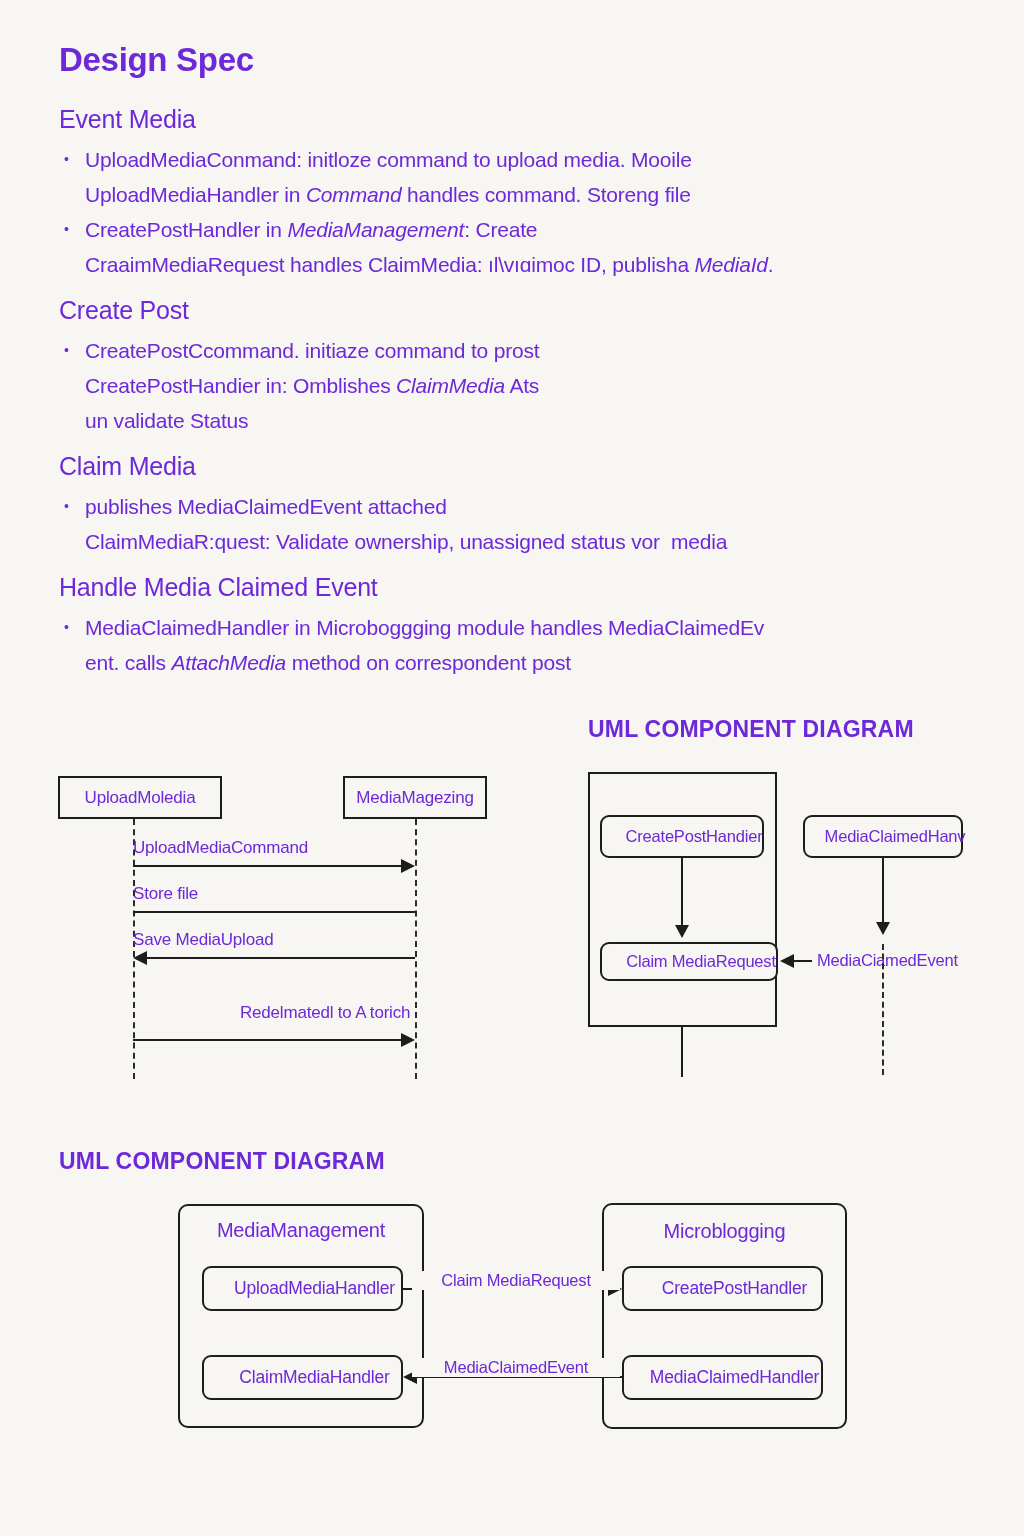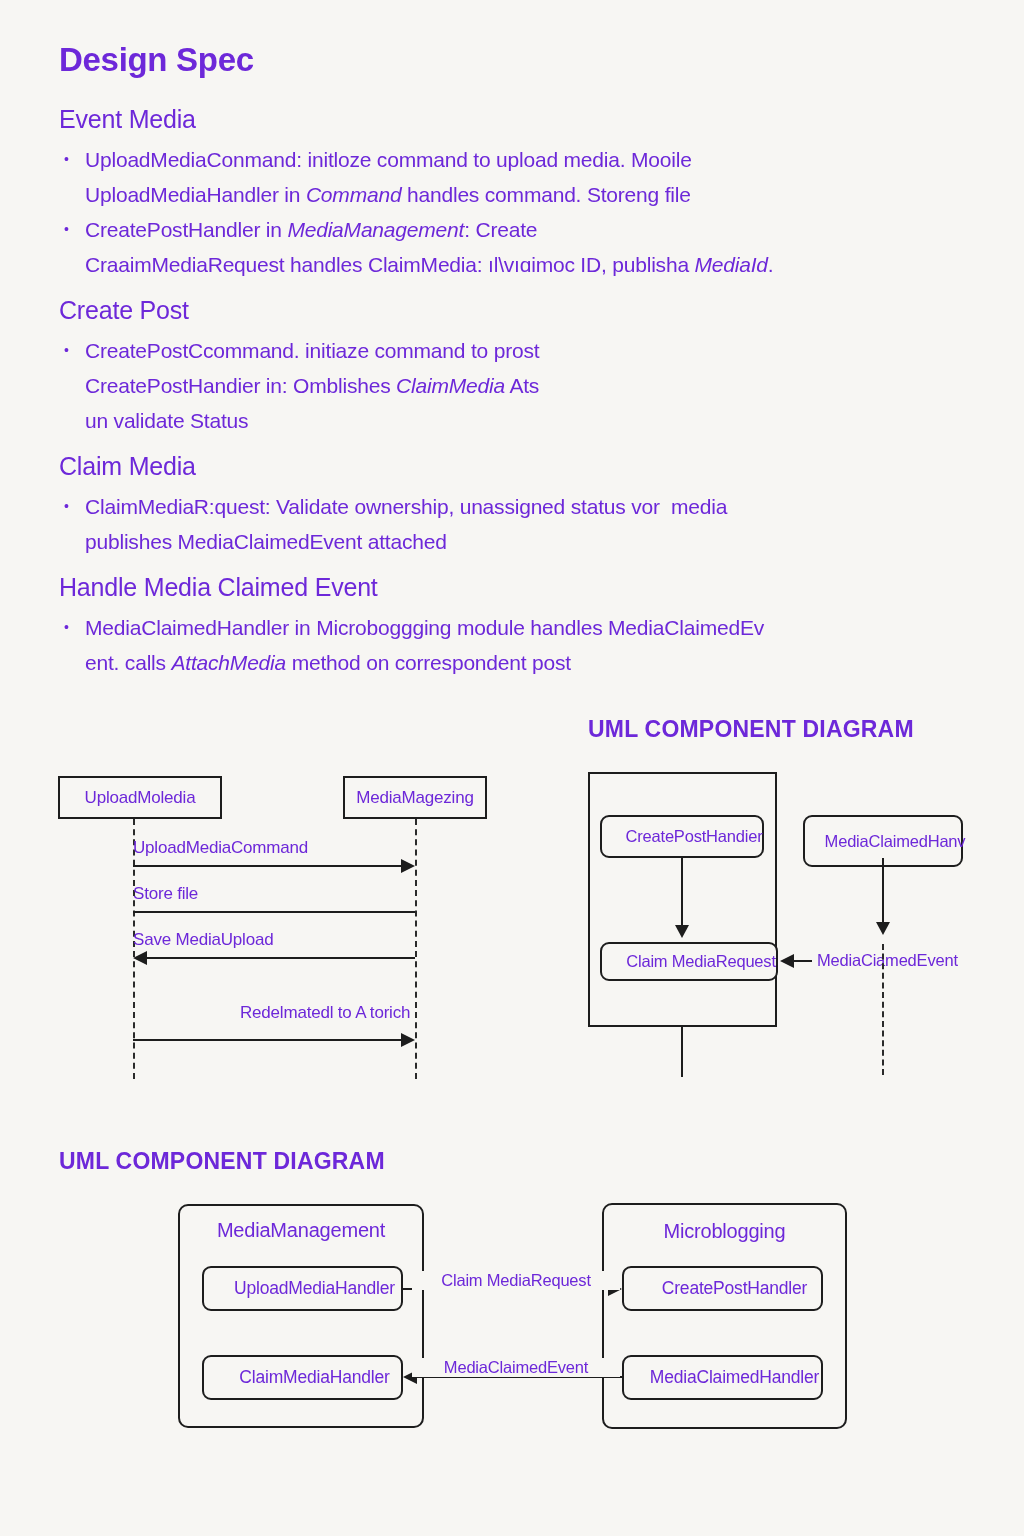--- a/index.html
+++ b/index.html
@@ -71,22 +71,22 @@
           <div class="line"><span>un validate Status</span></div>
         </div>
       </div>
     </section>
 
     <section>
       <h2>Claim Media</h2>
       <div class="bullet">
         <span class="dot">•</span>
         <div class="lines">
+          <div class="line"><span>publishes MediaClaimedEvent attached</span></div>
           <div class="line"><span>ClaimMediaR:quest: Validate ownership, unassigned status vor  media</span></div>
-          <div class="line"><span>publishes MediaClaimedEvent attached</span></div>
         </div>
       </div>
     </section>
 
     <section>
       <h2>Handle Media Claimed Event</h2>
       <div class="bullet">
         <span class="dot">•</span>
         <div class="lines">
           <div class="line"><span>MediaClaimedHandler in Microboggging module handles MediaClaimedEv</span></div>
@@ -118,21 +118,21 @@
     <div class="mlabel" style="left:240px;width:230px;top:1003px;">Redelmatedl to A torich</div>
     <div class="hline" style="left:133px;top:1039px;width:268px;"></div>
     <div class="ah-r" style="left:401px;top:1033px;"></div>
   </div>
 
   <div class="dheading" style="left:588px;top:716px;">UML COMPONENT DIAGRAM</div>
 
   <div class="abs">
     <div class="sbox" style="left:588px;top:772px;width:189px;height:255px;"></div>
     <div class="rbox" style="left:600px;top:815px;width:164px;height:43px;">CreatePostHandier</div>
-    <div class="rbox" style="left:803px;top:815px;width:160px;height:52px;">MediaClaimedHanv</div>
+    <div class="rbox" style="left:803px;top:815px;width:160px;height:43px;">MediaClaimedHanv</div>
 
     <div class="vline" style="left:681px;top:858px;height:70px;"></div>
     <div class="ah-d" style="left:675px;top:925px;"></div>
 
     <div class="rbox" style="left:600px;top:942px;width:178px;height:39px;">Claim MediaRequest</div>
 
     <div class="hline" style="left:794px;top:960px;width:18px;"></div>
     <div class="ah-l" style="left:780px;top:954px;"></div>
     <div class="elabel" style="left:817px;top:951px;">MediaCiamedEvent</div>
 

